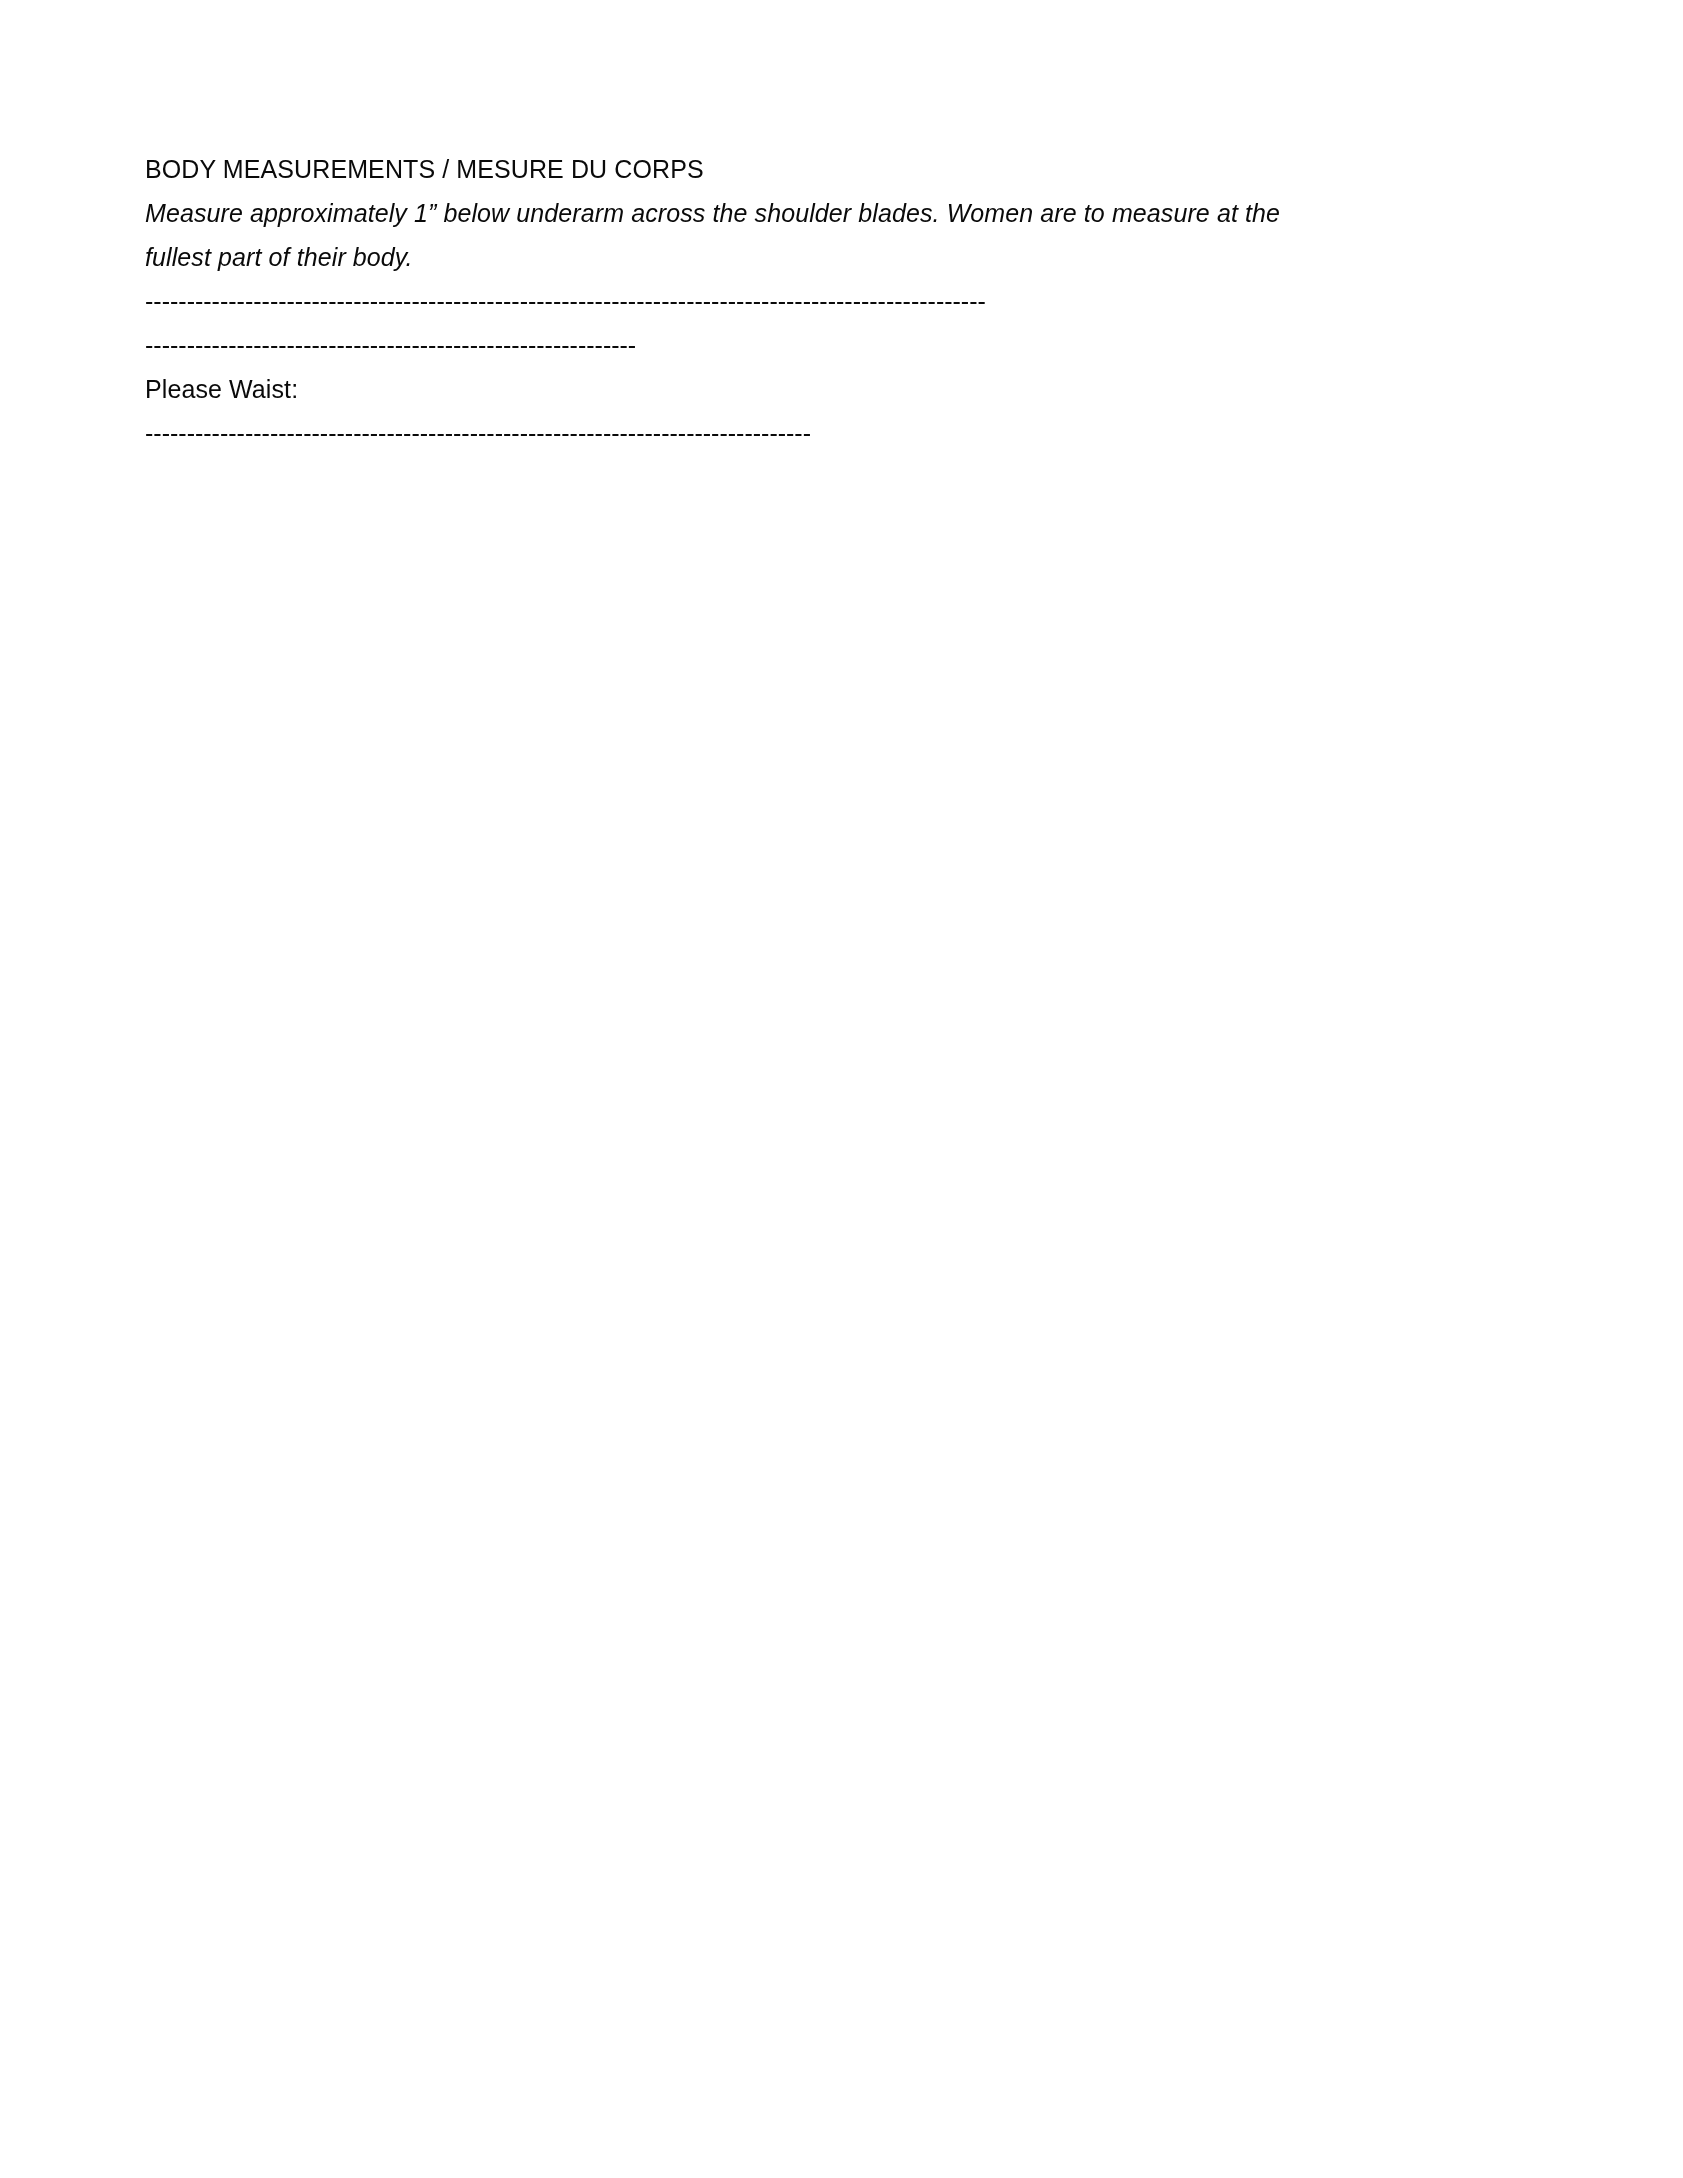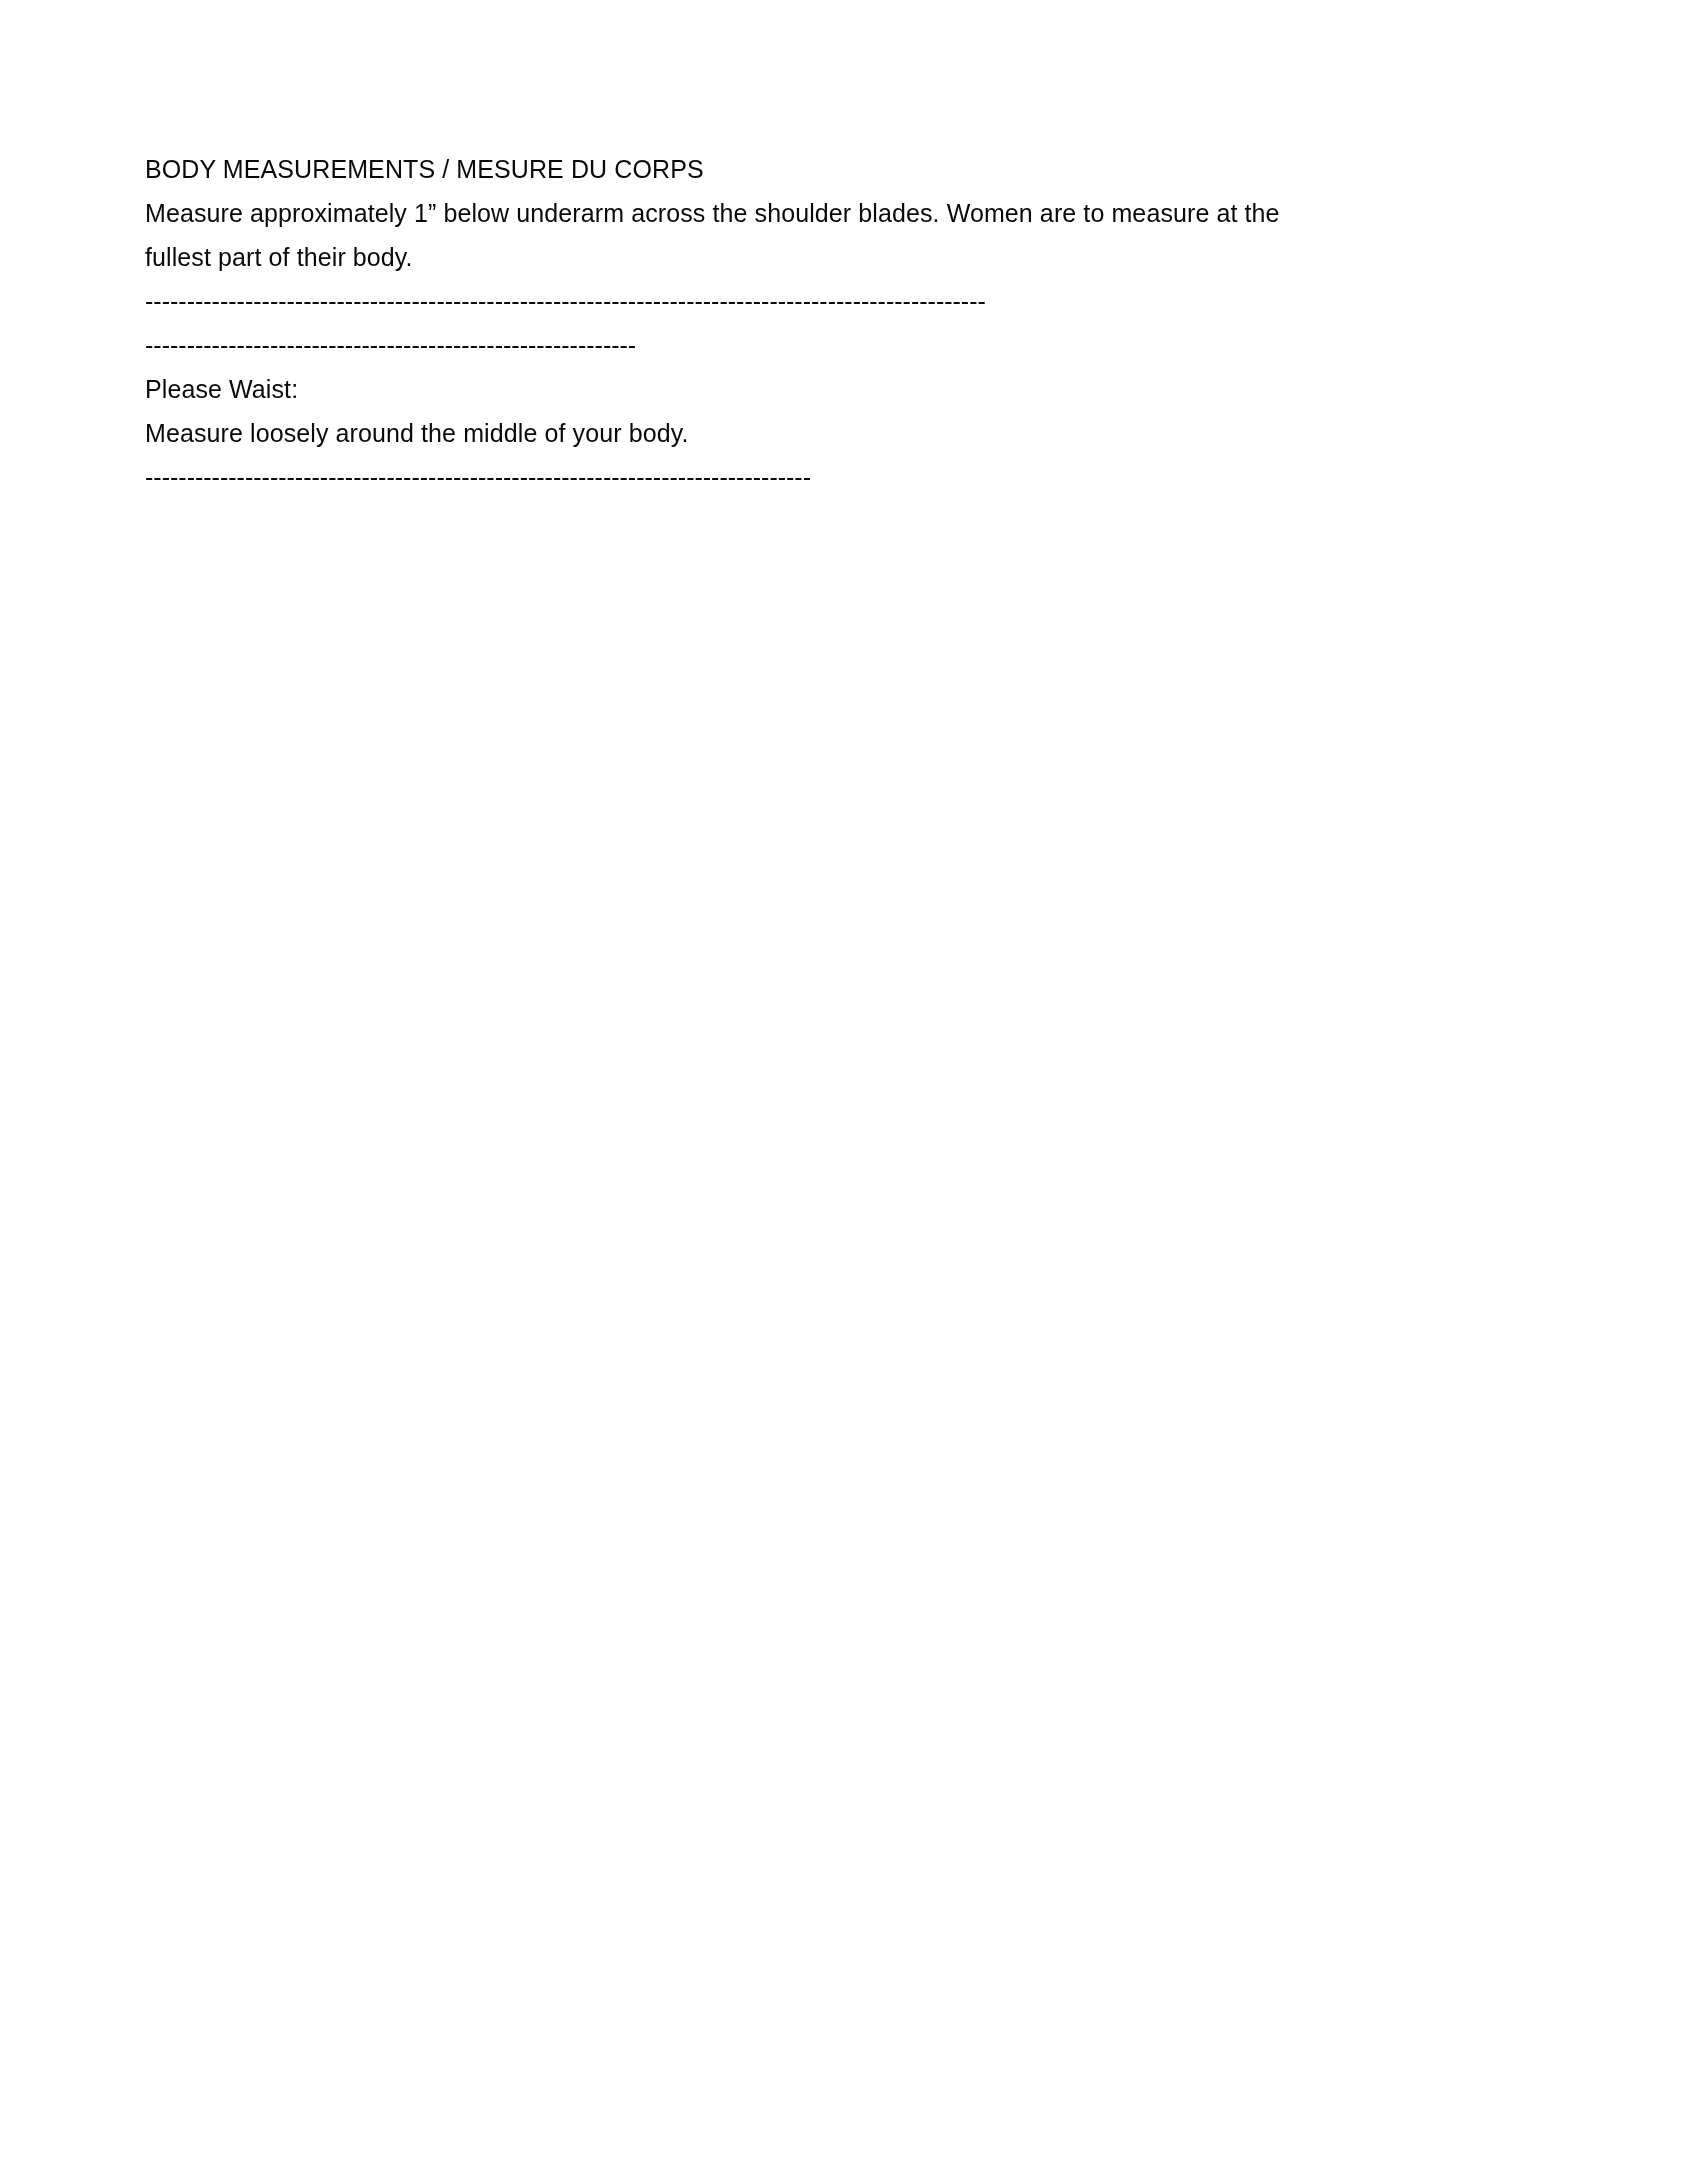--- a/index.html
+++ b/index.html
@@ -33,20 +33,21 @@
     letter-spacing: 0.1px;
     color: #0a0a0a;
     white-space: pre-wrap;
   }
   .para {
     font-size: 25px;
     line-height: 44px;
     letter-spacing: 0.1px;
     color: #0a0a0a;
     max-width: 1139px;
+    font-style: italic;
   }
   .rule {
     font-size: 25px;
     line-height: 44px;
     color: #0a0a0a;
     white-space: pre;
     overflow: hidden;
     letter-spacing: 0px;
   }
 </style>
@@ -62,19 +63,18 @@
     <div class="para">Measure approximately 1” below underarm across the shoulder blades. Women are to measure at the fullest part of their body.</div>
 
     <div class="rule">-----------------------------------------------------------------------------------------------------</div>
 
 
     <div class="rule">-----------------------------------------------------------</div>
 
     <div class="line">Please Waist:</div>
 
 
-    <div class="line">Measure loosely around the middle of your body.</div>
 
     <div class="rule">--------------------------------------------------------------------------------</div>
 
   </div>
 </div>
 
 
 </body></html>

